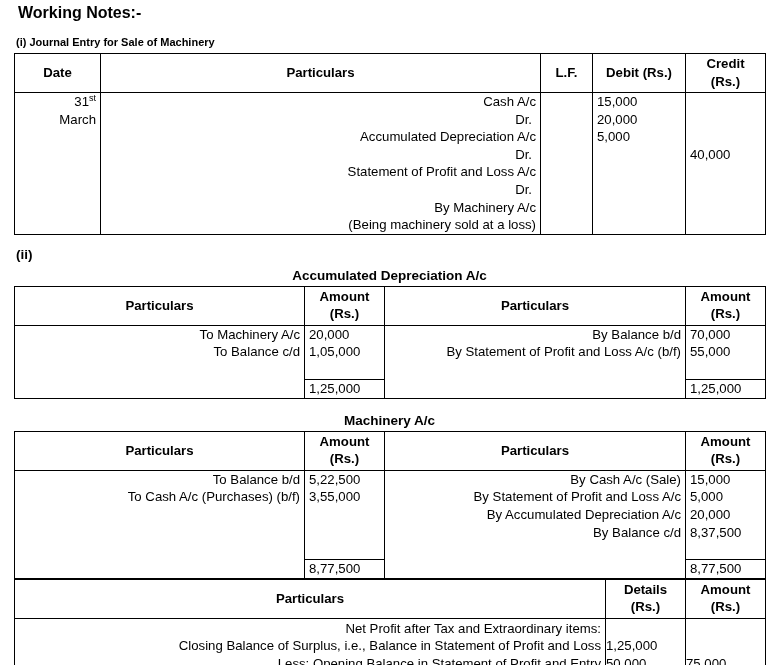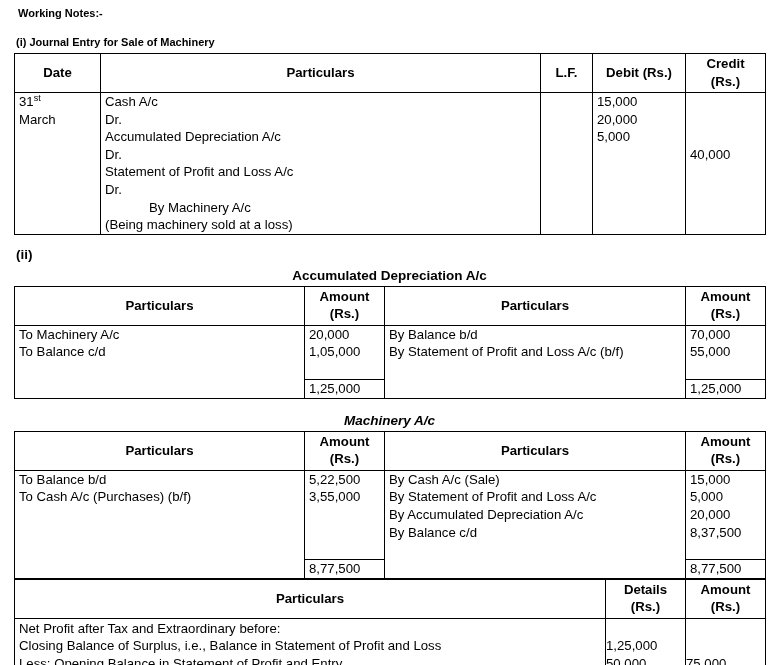--- a/index.html
+++ b/index.html
@@ -17,21 +17,21 @@
   .page {
     position: relative;
     width: 779px;
     height: 665px;
     padding: 0;
     box-sizing: border-box;
   }
 
   
   .doc-title {
-    font-size: 11px;
+    font-size: 16px;
     font-weight: bold;
     margin: 0;
     padding: 5px 0 0 18px;
     line-height: 16px;
   }
   .sec-head {
     font-size: 11px;
     font-weight: bold;
     margin: 0;
     padding: 13px 0 3px 16px;
@@ -45,21 +45,21 @@
     line-height: 16px;
   }
   .ledger-title {
     font-size: 13.5px;
     font-weight: bold;
     text-align: center;
     line-height: 16px;
     margin: 0;
     padding: 2px 0 2px 0;
   }
-  .ledger-title.mach { padding-top: 14px; font-style: italic; }
+  .ledger-title.mach { padding-top: 14px; }
 
   
   table.acct {
     border-collapse: collapse;
     table-layout: fixed;
     margin-left: 14px;
     border: 1.6px solid #000;
     font-size: 13.2px;
     background: #fff;
   }
@@ -74,21 +74,21 @@
     font-weight: bold;
     text-align: center;
     vertical-align: middle;
     padding: 1px 4px 2px 4px;
   }
   .nb-t { border-top: none !important; }
   .nb-b { border-bottom: none !important; }
 
   .ctr { text-align: center; }
   .rgt { }
-  .lft { text-align: left; }
+  .lft { text-align: right; }
   .bold { font-weight: bold; }
 
   .two-line { line-height: 16.5px; }
 
   
   .lines > div { line-height: 17.6px; white-space: nowrap; }
   .pad-t2 { padding-top: 1px; }
 
   sup.ord {
     font-size: 9px;
@@ -300,21 +300,21 @@
         </th>
         <th class="ctr two-line">
           <div>Amount</div>
           <div>(Rs.)</div>
         </th>
       </tr>
     </thead>
     <tbody>
       <tr>
         <td class="lft lines nb-b">
-          <div class="pad-t2">Net Profit after Tax and Extraordinary before:</div>
+          <div class="pad-t2">Net Profit after Tax and Extraordinary items:</div>
           <div>Closing Balance of Surplus, i.e., Balance in Statement of Profit and Loss</div>
           <div>Less: Opening Balance in Statement of Profit and Entry</div>
           <div>Add: Tax and Extraordinary items</div>
 
         </td>
 
         <td class="rgt lines nb-b" style="padding:0;">
           <div class="pad-t2" style="padding-right:4px;">&nbsp;</div>
           <div style="padding-right:4px;">1,25,000</div>
           <div style="padding-right:4px;">50,000</div>

